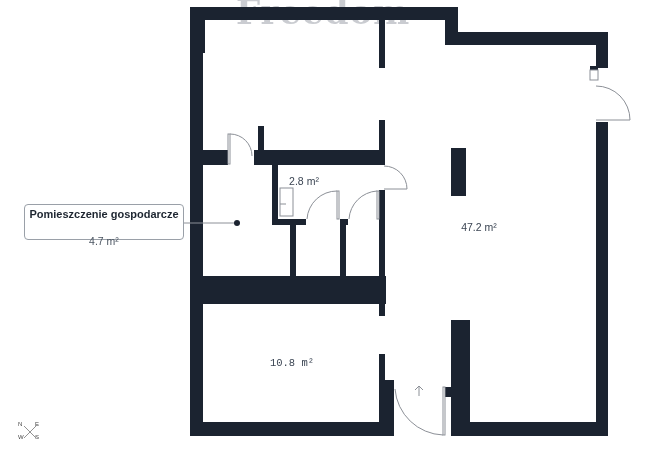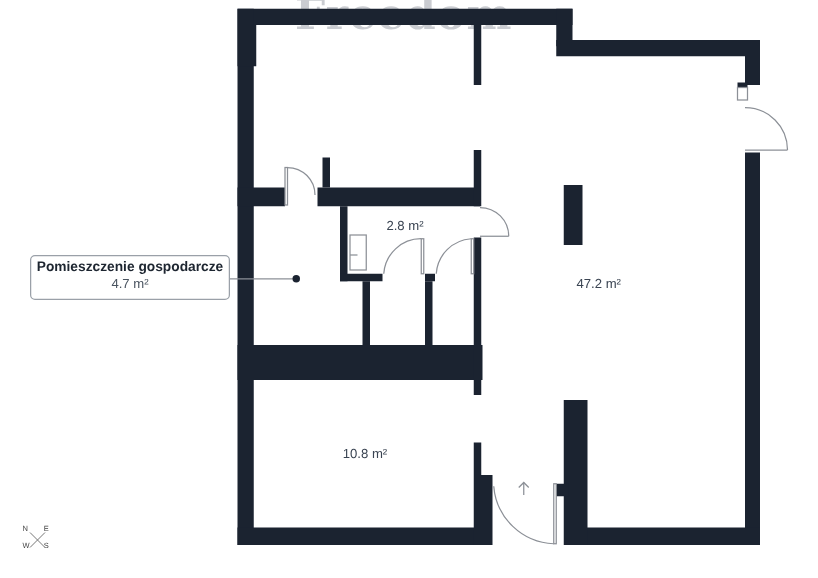--- a/index.html
+++ b/index.html
@@ -3,21 +3,21 @@
 <meta charset="utf-8">
 <style>
   html, body { margin: 0; padding: 0; background: #ffffff; }
   body { width: 654px; height: 462px; position: relative; overflow: hidden; font-family: "Liberation Sans", sans-serif; }
   .frame { position: absolute; left: 0; top: 0; width: 654px; height: 462px; }
   svg { position: absolute; left: 0; top: 0; }
   .room-label { position: absolute; font-size: 10.5px; color: #3a4452; white-space: nowrap; transform: translate(-50%, -50%); }
   .watermark { position: absolute; left: 236px; top: -8px; font-size: 34px; font-weight: bold; color: #b9bcc2; letter-spacing: 1px; font-family: "DejaVu Serif", serif; opacity: 0.75; }
   .callout { position: absolute; left: 24px; top: 204px; width: 158px; height: 34px; border: 1px solid #9aa0a8; border-radius: 4px; background: #fff; text-align: center; }
   .callout-title { font-size: 11px; font-weight: bold; color: #1d2530; margin-top: 3px; }
-  .callout-area { font-size: 10.5px; color: #4a5460; margin-top: 1px; }
+  .callout-area { font-size: 10.5px; color: #4a5460; margin-top: 15px; }
   .compass { position: absolute; left: 18px; top: 421px; width: 26px; height: 22px; font-size: 6px; color: #444; }
   .compass span { position: absolute; }
 </style>
 </head>
 <body>
 
 <div class="frame">
 
   <div class="watermark">Freedom</div>
 
@@ -103,22 +103,22 @@
       <circle cx="237" cy="223" r="3" fill="#1b2330"></circle>
     </g>
 
     <g stroke="#777" stroke-width="0.8">
       <line x1="24" y1="426" x2="36" y2="438"></line>
       <line x1="36" y1="426" x2="24" y2="438"></line>
     </g>
   </svg>
 
   <div class="room-label" style="left:479px; top:227px;">47.2 m²</div>
-  <div class="room-label" style="left:324px; top:181px;">2.8 m²</div>
-  <div class="room-label" style="left:292px; top:363px;">10.8 m²</div>
+  <div class="room-label" style="left:304px; top:181px;">2.8 m²</div>
+  <div class="room-label" style="left:292px; top:363px;font-family:Liberation Mono, monospace;">10.8 m²</div>
 
   <div class="callout">
     <div class="callout-title">Pomieszczenie gospodarcze</div>
     <div class="callout-area">4.7 m²</div>
   </div>
 
   <div class="compass">
     <span style="left:0; top:0;">N</span>
     <span style="left:17px; top:0;">E</span>
     <span style="left:0; top:13px;">W</span>

